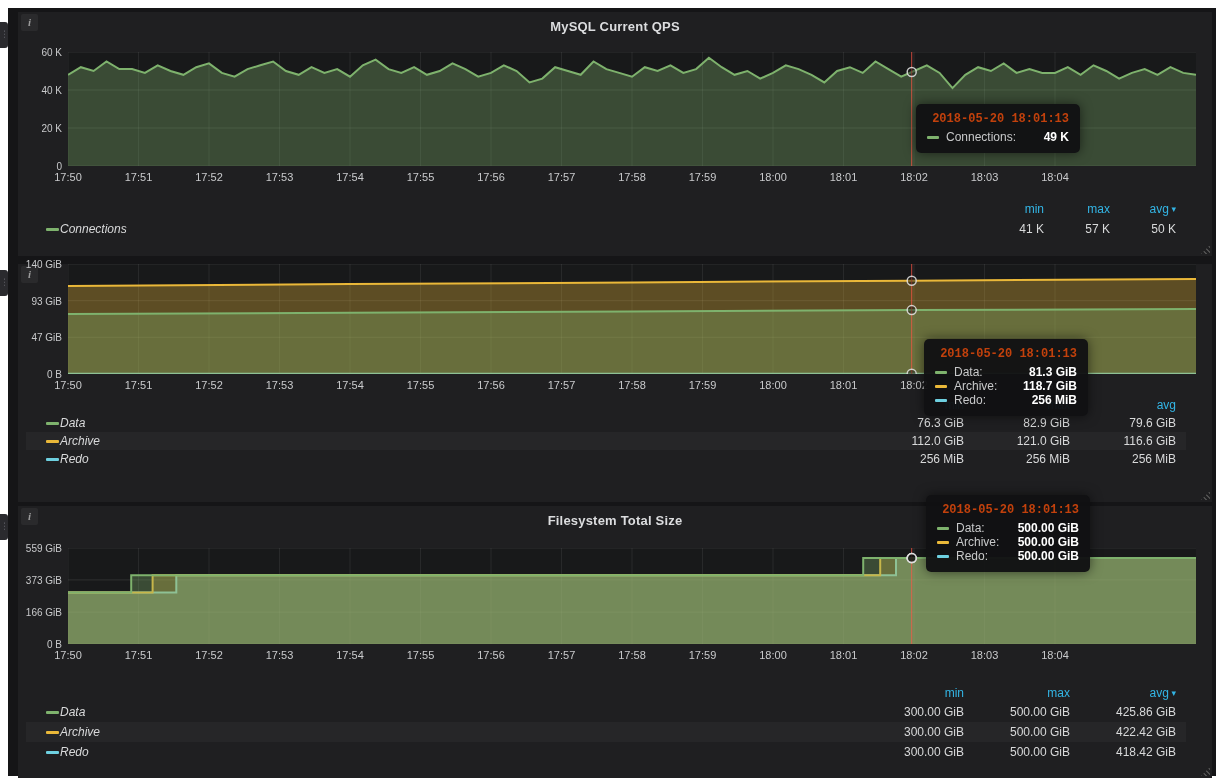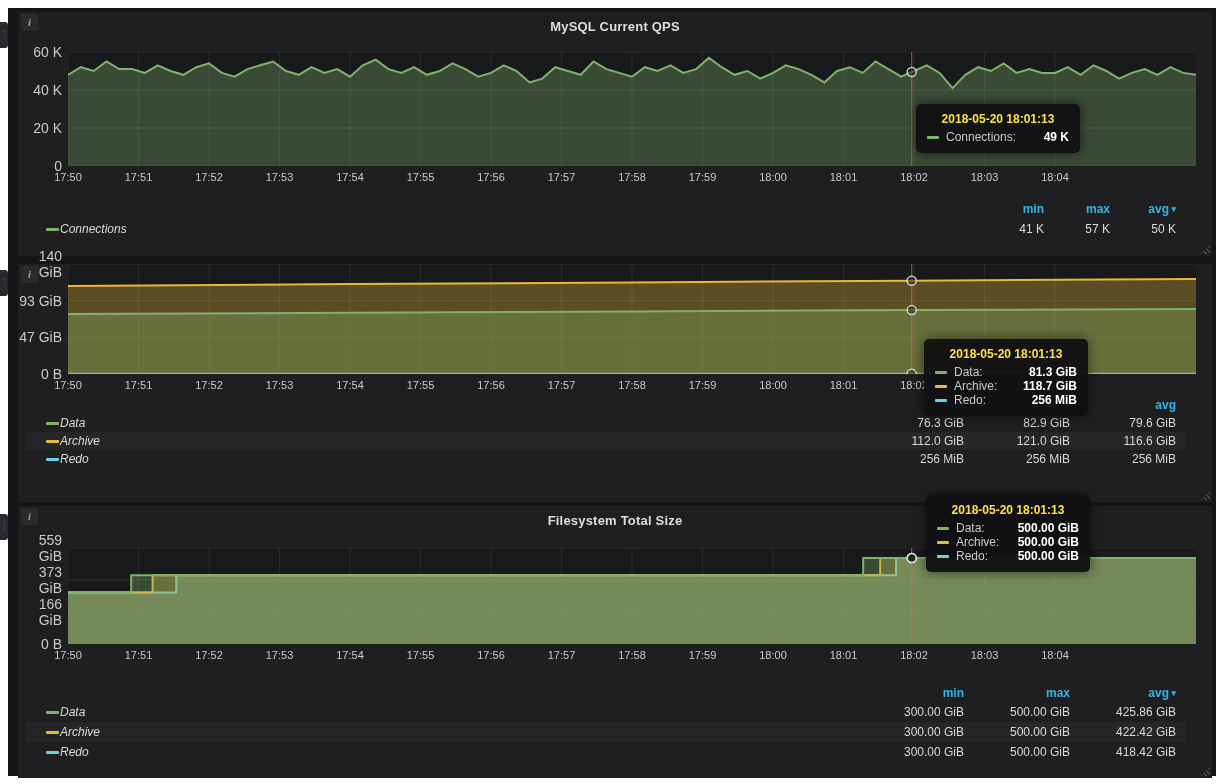--- a/index.html
+++ b/index.html
@@ -20,48 +20,48 @@
   
   .drag-tab { position:absolute; left:0; width:8px; height:26px; background:#2a2a2e;
               border-radius:0 3px 3px 0; color:#63636a; font-size:9px; line-height:25px;
               text-align:center; cursor:grab; z-index:5; letter-spacing:-1px;}
   .plot-wrap { position:relative; margin-left:50px; margin-right:16px; background:#18191a; }
   .p0 .plot-wrap { height:114px; margin-top:18px; }
   .p1 .plot-wrap { height:110px; margin-top:8px; }
   .p2 .plot-wrap { height:96px;  margin-top:20px; }
   .plot-wrap svg { position:absolute; left:0; top:0; }
   .y-label { position:absolute; left:-50px; width:44px; text-align:right;
-             transform:translateY(-50%); font-size:14px; color:#c9cacc; }
+             transform:translateY(-50%); font-size:10px; color:#c9cacc; }
   .x-labels { position:absolute; left:0; right:0; top:100%; height:18px; }
   .x-label { position:absolute; top:5px; transform:translateX(-50%); font-size:11px;
              color:#c9cacc; white-space:nowrap; }
   .legend { margin:0 26px 0 8px; }
   .p0 .legend { margin-top:34px; }
   .p1 .legend { margin-top:22px; }
   .p2 .legend { margin-top:40px; }
   .legend-row { display:grid; grid-template-columns:1fr 106px 106px 106px; align-items:center; }
   .p0 .legend-row { grid-template-columns:1fr 66px 66px 66px; height:22px; }
   .p1 .legend-row { height:18px; }
   .p2 .legend-row { height:20px; }
   .legend-row.zebra { background:rgba(255,255,255,0.035); }
   .legend-header { height:18px !important; background:none !important; }
   .lnum { text-align:right; padding-right:10px; font-size:12px; color:#d8d9da; }
-  .legend-header .lnum { color:#33b5e5; font-weight:bold; cursor:pointer; }
+  .legend-header .lnum { color:#33b5e5; font-weight:normal; cursor:pointer; }
   .caret { font-size:9px; vertical-align:1px; }
   .series-cell { display:flex; align-items:center; gap:1px; padding-left:20px;
                  font-size:12px; color:#d8d9da; cursor:pointer;font-style:italic; }
   .swatch { width:13px; height:3px; border-radius:1px; flex:none; }
   .resize-handle { position:absolute; right:2px; bottom:2px; width:9px; height:9px;
                    cursor:nwse-resize;
                    background:repeating-linear-gradient(45deg,#4e4e4e 0 1px,transparent 1px 3.5px);
                    clip-path:polygon(100% 0,100% 100%,0 100%); }
   .tip { position:absolute; background:rgba(17,17,19,0.96); border-radius:5px;
          padding:8px 11px 9px; z-index:60; box-shadow:0 0 12px rgba(0,0,0,0.55); }
-  .tip-time { font-weight:bold; font-size:12px; color:#fde047; text-align:center;
-              margin-bottom:4px; white-space:nowrap; }
+  .tip-time { font-weight:bold; font-size:12px; color:#c2410c; text-align:right;
+              margin-bottom:4px; white-space:nowrap;font-family:Liberation Mono, monospace; }
   .tip-row { display:flex; align-items:center; font-size:12px; color:#c8c9ca;
              white-space:nowrap; min-width:142px; }
   .tip-swatch { width:12px; height:3px; border-radius:1px; margin-right:7px; flex:none; }
   .tip-val { margin-left:auto; padding-left:16px; font-weight:bold; color:#ffffff; }
   .tip0 { left:908px; top:96px; }
   .tip1 { left:916px; top:331px; }
   .tip2 { left:918px; top:487px; }
 </style>
 </head>
 <body>

